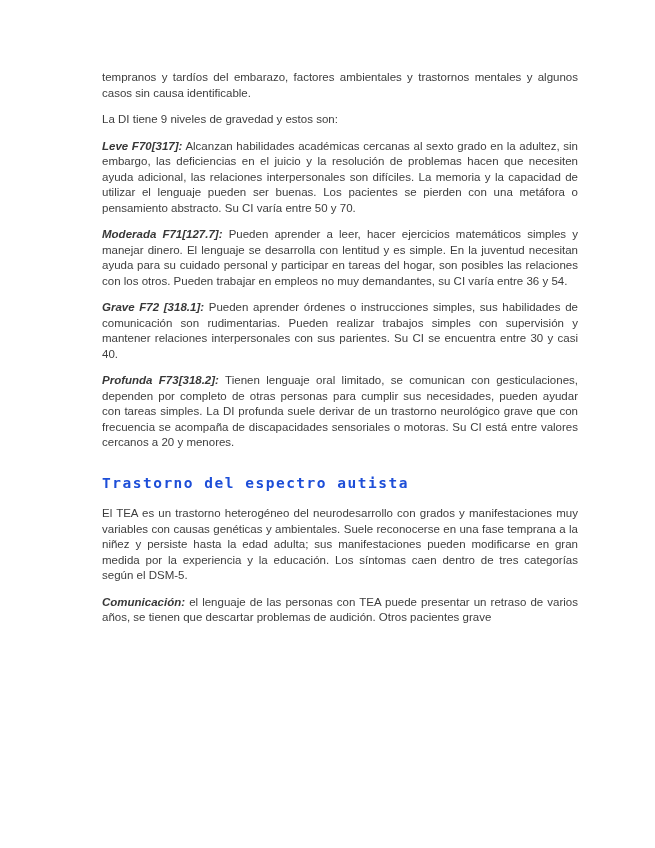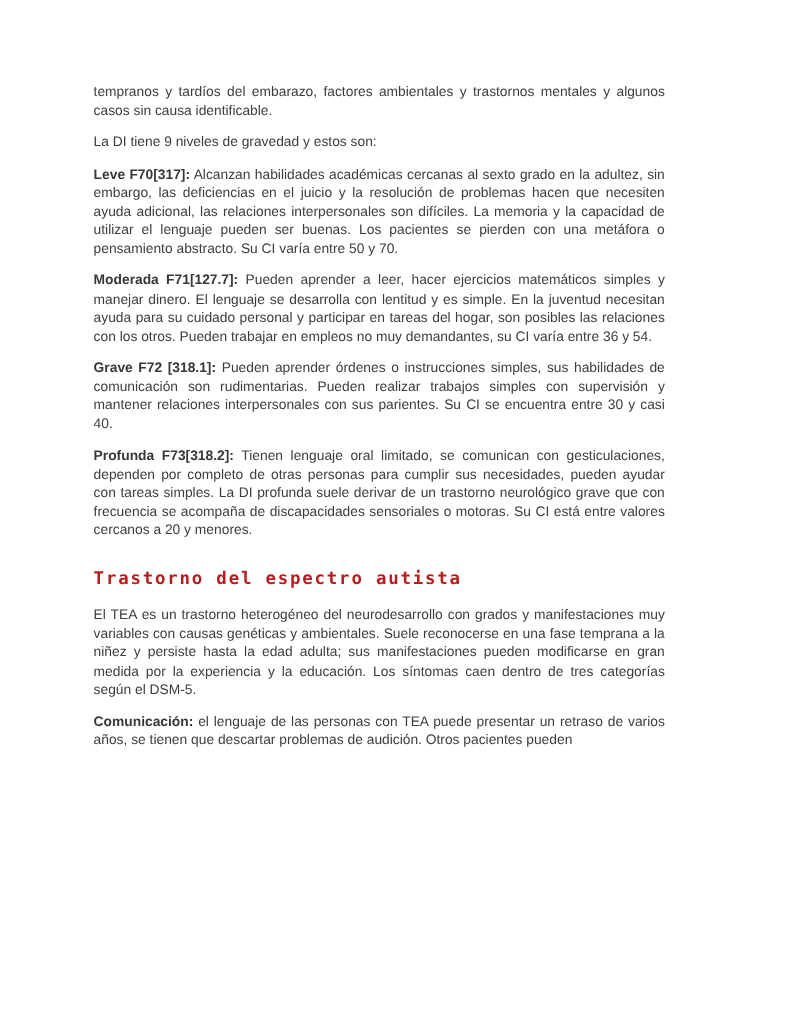--- a/index.html
+++ b/index.html
@@ -10,41 +10,42 @@
   .page {
     position: relative;
     width: 655px;
     height: 848px;
     background: #ffffff;
     overflow: hidden;
   }
   .content {
     position: absolute;
     top: 70px;
-    left: 78px;
+    left: 102px;
     width: 476px;
     color: #3d3d3d;
     font-size: 11.5px;
     line-height: 15.5px;
     text-align: justify;
   }
   .para {
     margin-bottom: 11px;
   }
   .para strong {
     font-weight: bold;
     color: #383838;
+    font-style: italic;
   }
   .section-heading {
     margin: 25px 0 15px 0;
     font-family: "DejaVu Sans Mono", monospace;
     font-weight: bold;
     font-size: 14.5px;
     letter-spacing: 1.5px;
-    color: #b91c1c;
+    color: #1d4ed8;
     text-align: left;
   }
 </style>
 </head>
 <body>
 
 <div class="page">
   <div class="content">
 
     <p class="para">
@@ -73,17 +74,17 @@
 
 
 
     <h2 class="section-heading">Trastorno del espectro autista</h2>
 
     <p class="para">
       <span>El TEA es un trastorno heterogéneo del neurodesarrollo con grados y manifestaciones muy variables con causas genéticas y ambientales. Suele reconocerse en una fase temprana a la niñez y persiste hasta la edad adulta; sus manifestaciones pueden modificarse en gran medida por la experiencia y la educación. Los síntomas caen dentro de tres categorías según el DSM-5.</span>
     </p>
 
     <p class="para">
-      <strong>Comunicación:</strong><span> el lenguaje de las personas con TEA puede presentar un retraso de varios años, se tienen que descartar problemas de audición. Otros pacientes pueden</span>
+      <strong>Comunicación:</strong><span> el lenguaje de las personas con TEA puede presentar un retraso de varios años, se tienen que descartar problemas de audición. Otros pacientes grave</span>
     </p>
 
   </div>
 </div>
 
 </body></html>

